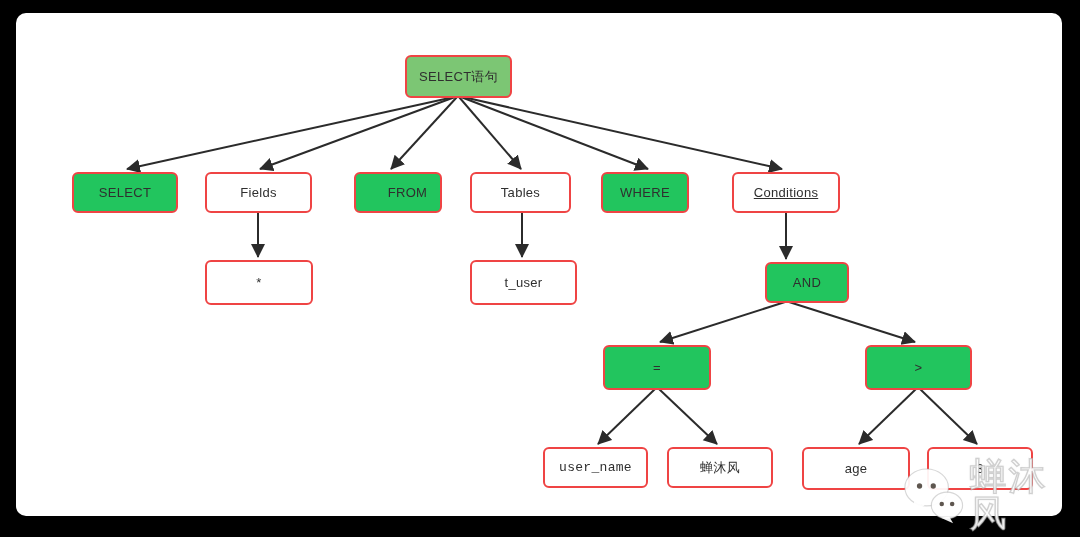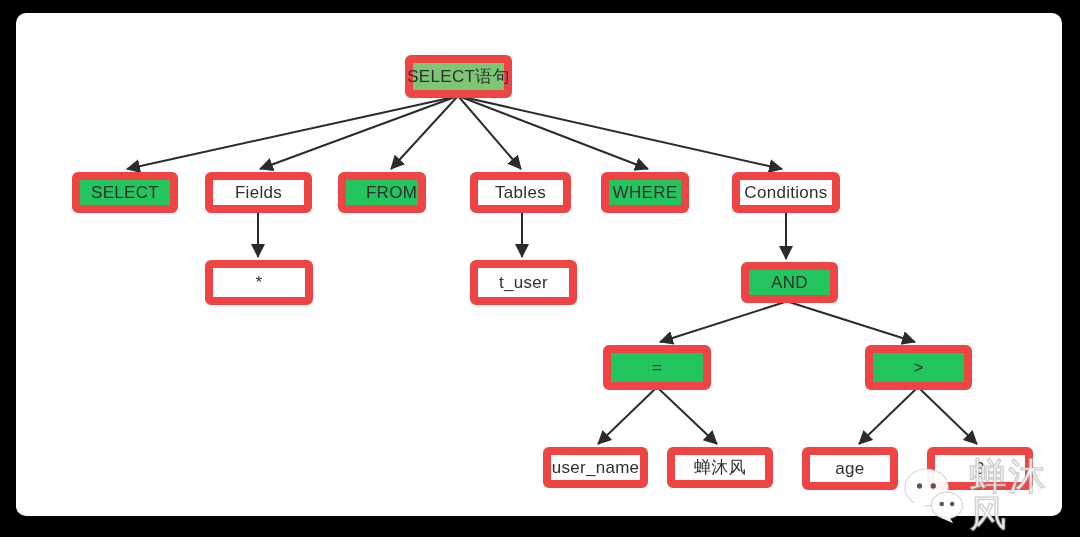--- a/index.html
+++ b/index.html
@@ -24,26 +24,26 @@
     position: absolute;
     left: 0;
     top: 0;
     width: 1080px;
     height: 537px;
     pointer-events: none;
   }
   .node {
     position: absolute;
     box-sizing: border-box;
-    border: 8px solid #ef4444;
+    border: 2px solid #ef4444;
     border-radius: 6px;
     display: flex;
     align-items: center;
     justify-content: center;
-    font-size: 17px;
+    font-size: 13px;
     color: #2f2f2f;
     letter-spacing: 0.3px;
     white-space: nowrap;
   }
   .node.green  { background: #7cc674; }
   .node.purple { background: #22c55e; }
   .node.orange { background: #ffffff; }
 
   .watermark {
     position: absolute;
@@ -91,35 +91,35 @@
     <line x1="659" y1="389" x2="717" y2="444" marker-end="url(#arrow)"></line>
     <line x1="916" y1="389" x2="859" y2="444" marker-end="url(#arrow)"></line>
     <line x1="920" y1="389" x2="977" y2="444" marker-end="url(#arrow)"></line>
   </g>
 </svg>
 
 <div class="node green" style="left:405px; top:55px;  width:107px; height:43px;">SELECT语句</div>
 
 <div class="node purple" style="left:72px;  top:172px; width:106px; height:41px;">SELECT</div>
 <div class="node orange" style="left:205px; top:172px; width:107px; height:41px;">Fields</div>
-<div class="node purple" style="left:338px; top:172px; width:88px; height:41px;padding-left:19px;">FROM</div>
+<div class="node purple" style="left:354px; top:172px; width:88px; height:41px;padding-left:19px;">FROM</div>
 <div class="node orange" style="left:470px; top:172px; width:101px; height:41px;">Tables</div>
 <div class="node purple" style="left:601px; top:172px; width:88px; height:41px;">WHERE</div>
-<div class="node orange" style="left:732px; top:172px; width:108px; height:41px;">Conditions</div>
+<div class="node orange" style="left:732px; top:172px; width:108px; height:41px;text-decoration:underline;">Conditions</div>
 
 <div class="node orange" style="left:205px; top:260px; width:108px; height:45px;">*</div>
 <div class="node orange" style="left:470px; top:260px; width:107px; height:45px;">t_user</div>
-<div class="node purple" style="left:741px; top:262px; width:97px; height:41px;">AND</div>
+<div class="node purple" style="left:765px; top:262px; width:84px; height:41px;">AND</div>
 
 <div class="node purple" style="left:603px; top:345px; width:108px; height:45px;">=</div>
 <div class="node purple" style="left:865px; top:345px; width:107px; height:45px;">&gt;</div>
 
-<div class="node orange" style="left:543px; top:447px; width:105px; height:41px;">user_name</div>
+<div class="node orange" style="left:543px; top:447px; width:105px; height:41px;font-family:Liberation Mono, monospace;">user_name</div>
 <div class="node orange" style="left:667px; top:447px; width:106px; height:41px;">蝉沐风</div>
-<div class="node orange" style="left:802px; top:447px; width:96px; height:43px;">age</div>
+<div class="node orange" style="left:802px; top:447px; width:108px; height:43px;">age</div>
 <div class="node orange" style="left:927px; top:447px; width:106px; height:43px;">3</div>
 
 <div class="watermark">
   <svg width="66" height="60" viewBox="0 0 66 60" xmlns="http://www.w3.org/2000/svg">
     <g>
       <ellipse cx="25" cy="22" rx="23" ry="19.5" fill="rgba(255,255,255,0.93)" stroke="rgba(175,175,175,0.5)" stroke-width="1.2"></ellipse>
       <path d="M12,37 L7,50 L23,41 Z" fill="rgba(255,255,255,0.93)"></path>
       <ellipse cx="46.5" cy="41" rx="16.5" ry="14" fill="rgba(255,255,255,0.93)" stroke="rgba(175,175,175,0.5)" stroke-width="1.2"></ellipse>
       <path d="M49,53 L53,60 L40,54 Z" fill="rgba(255,255,255,0.93)"></path>
       <circle cx="17.5" cy="20.5" r="2.8" fill="rgba(40,30,20,0.75)"></circle>

